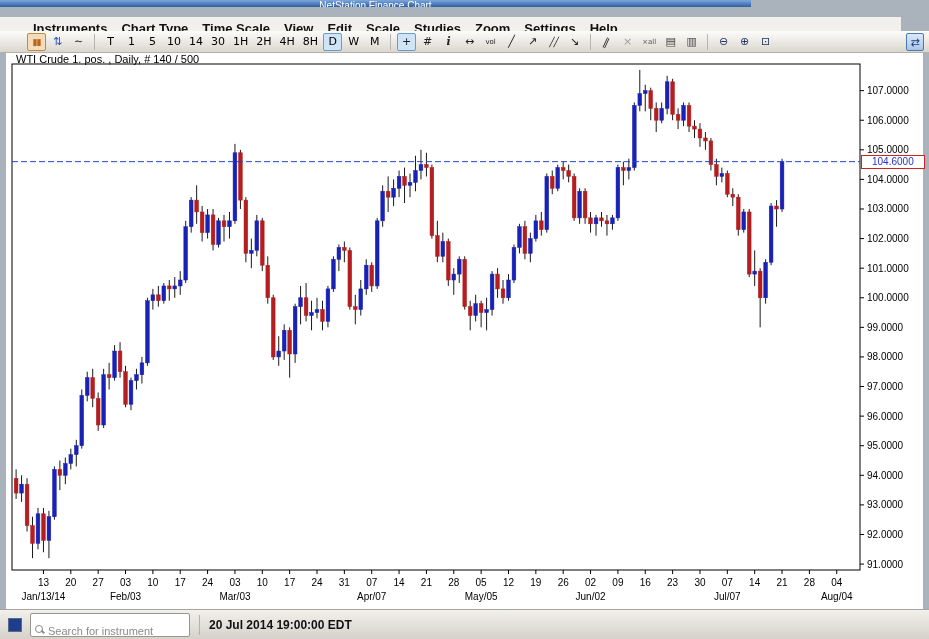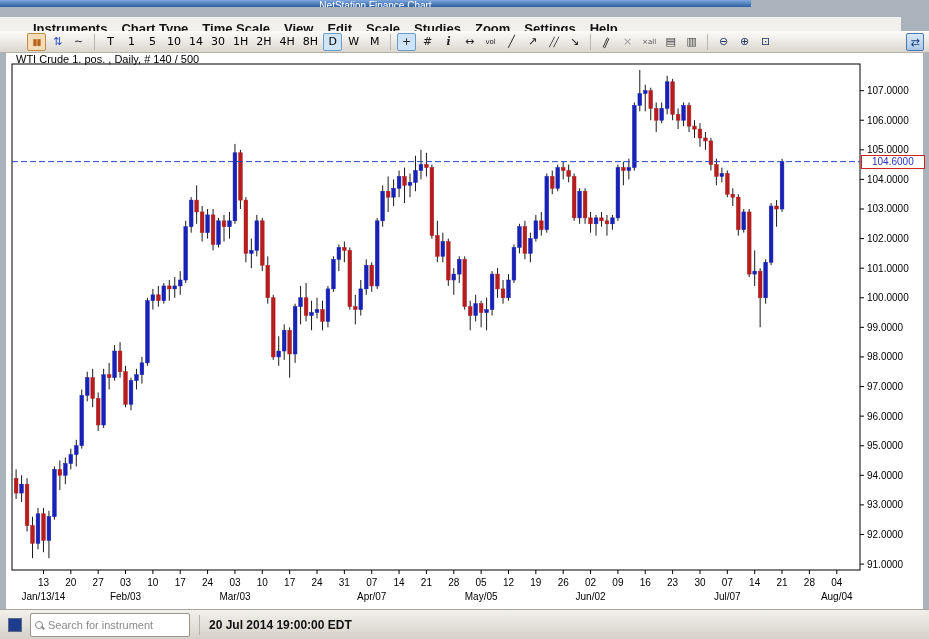--- a/index.html
+++ b/index.html
@@ -18,21 +18,21 @@
   .tb-btn.serif{font-family:"DejaVu Serif",serif;font-style:italic;font-weight:bold}
   .tb-btn.rot{transform:rotate(25deg)}
   .tb-sep{width:1px;height:16px;background:#b9b5ad;margin:0 5px}
   .dock{position:absolute;right:5px;top:2px;width:18px;height:18px;background:linear-gradient(#dce9f8,#a8c6e8);border:1px solid #4a7ab0;border-radius:2px;color:#1a3f7a;font-size:11px;display:flex;align-items:center;justify-content:center;font-family:"DejaVu Sans",sans-serif}
   .chart-panel{position:absolute;left:6px;top:53px;width:917px;height:556px;background:#fff}
   #chart-svg{position:absolute;left:0;top:0}
   .chart-header{position:absolute;left:10px;top:0;font-size:11px;color:#000;white-space:nowrap}
   .price-tag{position:absolute;left:855px;top:100px;border:1px solid #cc2222;color:#2233cc;background:#fff;font-size:10px;line-height:12px;padding:0 10px;white-space:nowrap}
   .statusbar{position:absolute;left:0;top:609px;width:929px;height:30px;background:linear-gradient(#f2f0ec,#d6d2ca);border-top:1px solid #a9a59d;display:flex;align-items:center;padding-left:8px}
   .swatch{width:14px;height:14px;background:#203c8c;border:1px solid #5a6a8a;margin-right:8px}
-  .searchbox{width:160px;height:19px;background:#fff;border:1px solid #9a968e;border-radius:2px;display:flex;align-items:center;padding:11px 4px}
+  .searchbox{width:160px;height:19px;background:#fff;border:1px solid #9a968e;border-radius:2px;display:flex;align-items:flex-start;padding:11px 4px}
   .searchbox input{border:none;outline:none;flex:1;font-size:11px;color:#333;background:transparent;font-family:"Liberation Sans",sans-serif}
   .searchbox input::placeholder{color:#8a8a8a}
   .mag{position:relative;width:8px;height:8px;border:1.5px solid #8a8a8a;border-radius:50%;margin-right:5px;flex:0 0 auto}
   .mag::after{content:"";position:absolute;width:4px;height:1.5px;background:#8a8a8a;transform:rotate(45deg);right:-3px;bottom:-1px}
   .vsep{width:1px;height:20px;background:#b5b1a9;margin:0 9px}
   .timestamp{font-weight:bold;font-size:12px;color:#111;white-space:nowrap}
   svg text{font-family:"Liberation Sans",sans-serif}
 </style>
 </head>
 <body>

